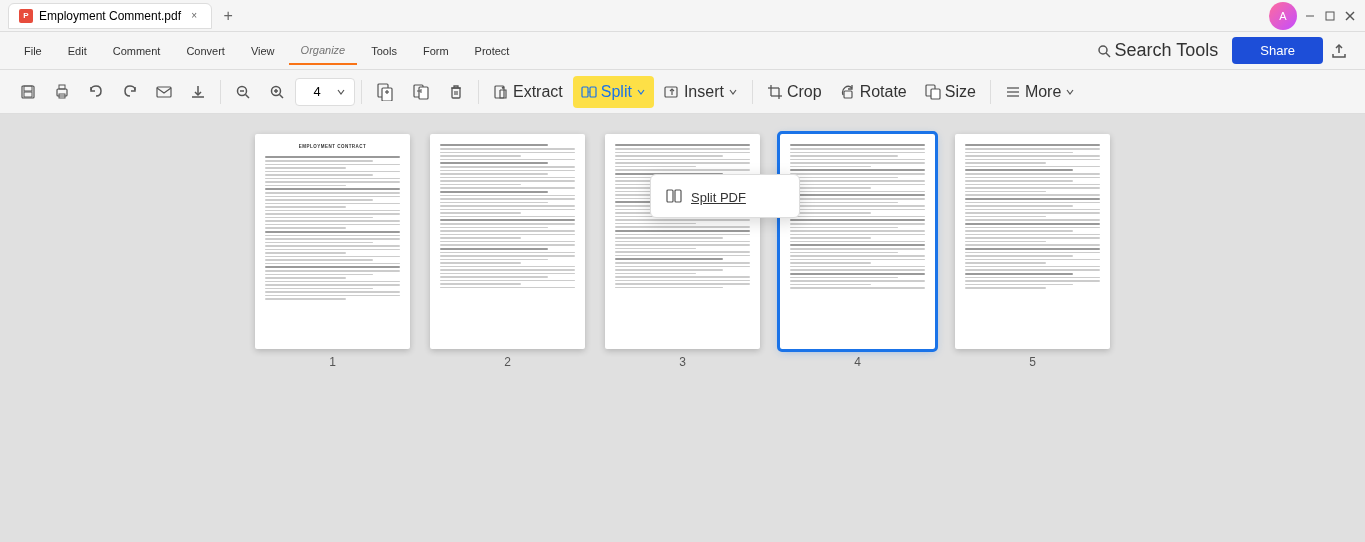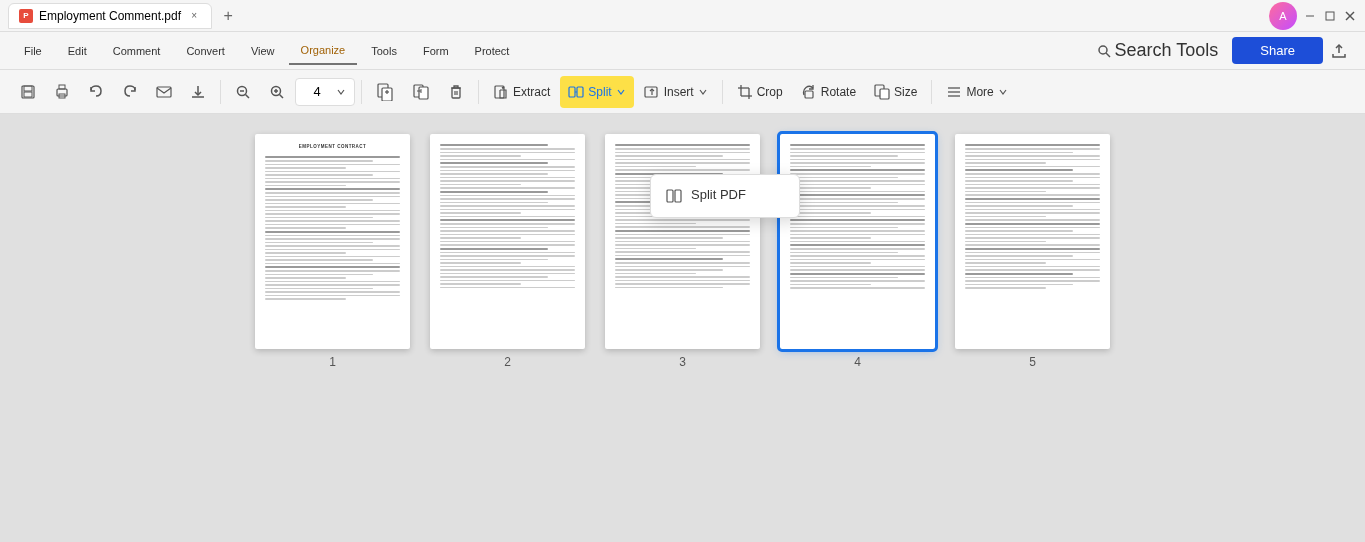--- a/index.html
+++ b/index.html
@@ -105,23 +105,24 @@
       padding: 4px 12px;
       border-radius: 4px;
       cursor: pointer;
       font-size: 11px;
       color: #333;
       height: 28px;
       display: flex;
       align-items: center;
     }
     .menu-item.active {
-      color: #a16207;
-      border-bottom: 2px solid #737373;
+      color: #737373;
+      border-bottom: 2px solid #f97316;
       border-radius: 0;
+      font-style: italic;
     }
     .menu-spacer { flex: 1; }
     .search-tools-btn {
       display: flex;
       align-items: center;
       gap: 4px;
       padding: 4px 12px;
       border-radius: 4px;
       cursor: pointer;
       font-size: 18px;
@@ -157,21 +158,21 @@
       border-bottom: 1px solid #ddd;
       gap: 2px;
     }
     .toolbar-btn {
       display: flex;
       align-items: center;
       gap: 4px;
       padding: 4px 8px;
       border-radius: 4px;
       cursor: pointer;
-      font-size: 12px;
+      font-size: 16px;
       color: #333;
       height: 32px;
       white-space: nowrap;
     }
     .toolbar-separator {
       width: 1px;
       height: 24px;
       background: #ddd;
       margin: 0 4px;
     }
@@ -271,26 +272,27 @@
       background: white;
       border: 1px solid #ddd;
       border-radius: 6px;
       box-shadow: 0 4px 16px rgba(0,0,0,0.15);
       z-index: 100;
       min-width: 150px;
       padding: 4px 0;
     }
     .dropdown-item {
       display: flex;
-      align-items: flex-start;
+      align-items: flex-end;
       gap: 8px;
       padding: 8px 14px;
       cursor: pointer;
       font-size: 13px;
       color: #333;
+      text-decoration: underline;
     }
     .dropdown-icon {
       width: 18px;
       height: 18px;
       display: flex;
       align-items: center;
       justify-content: center;
       color: #555;
     }
 

